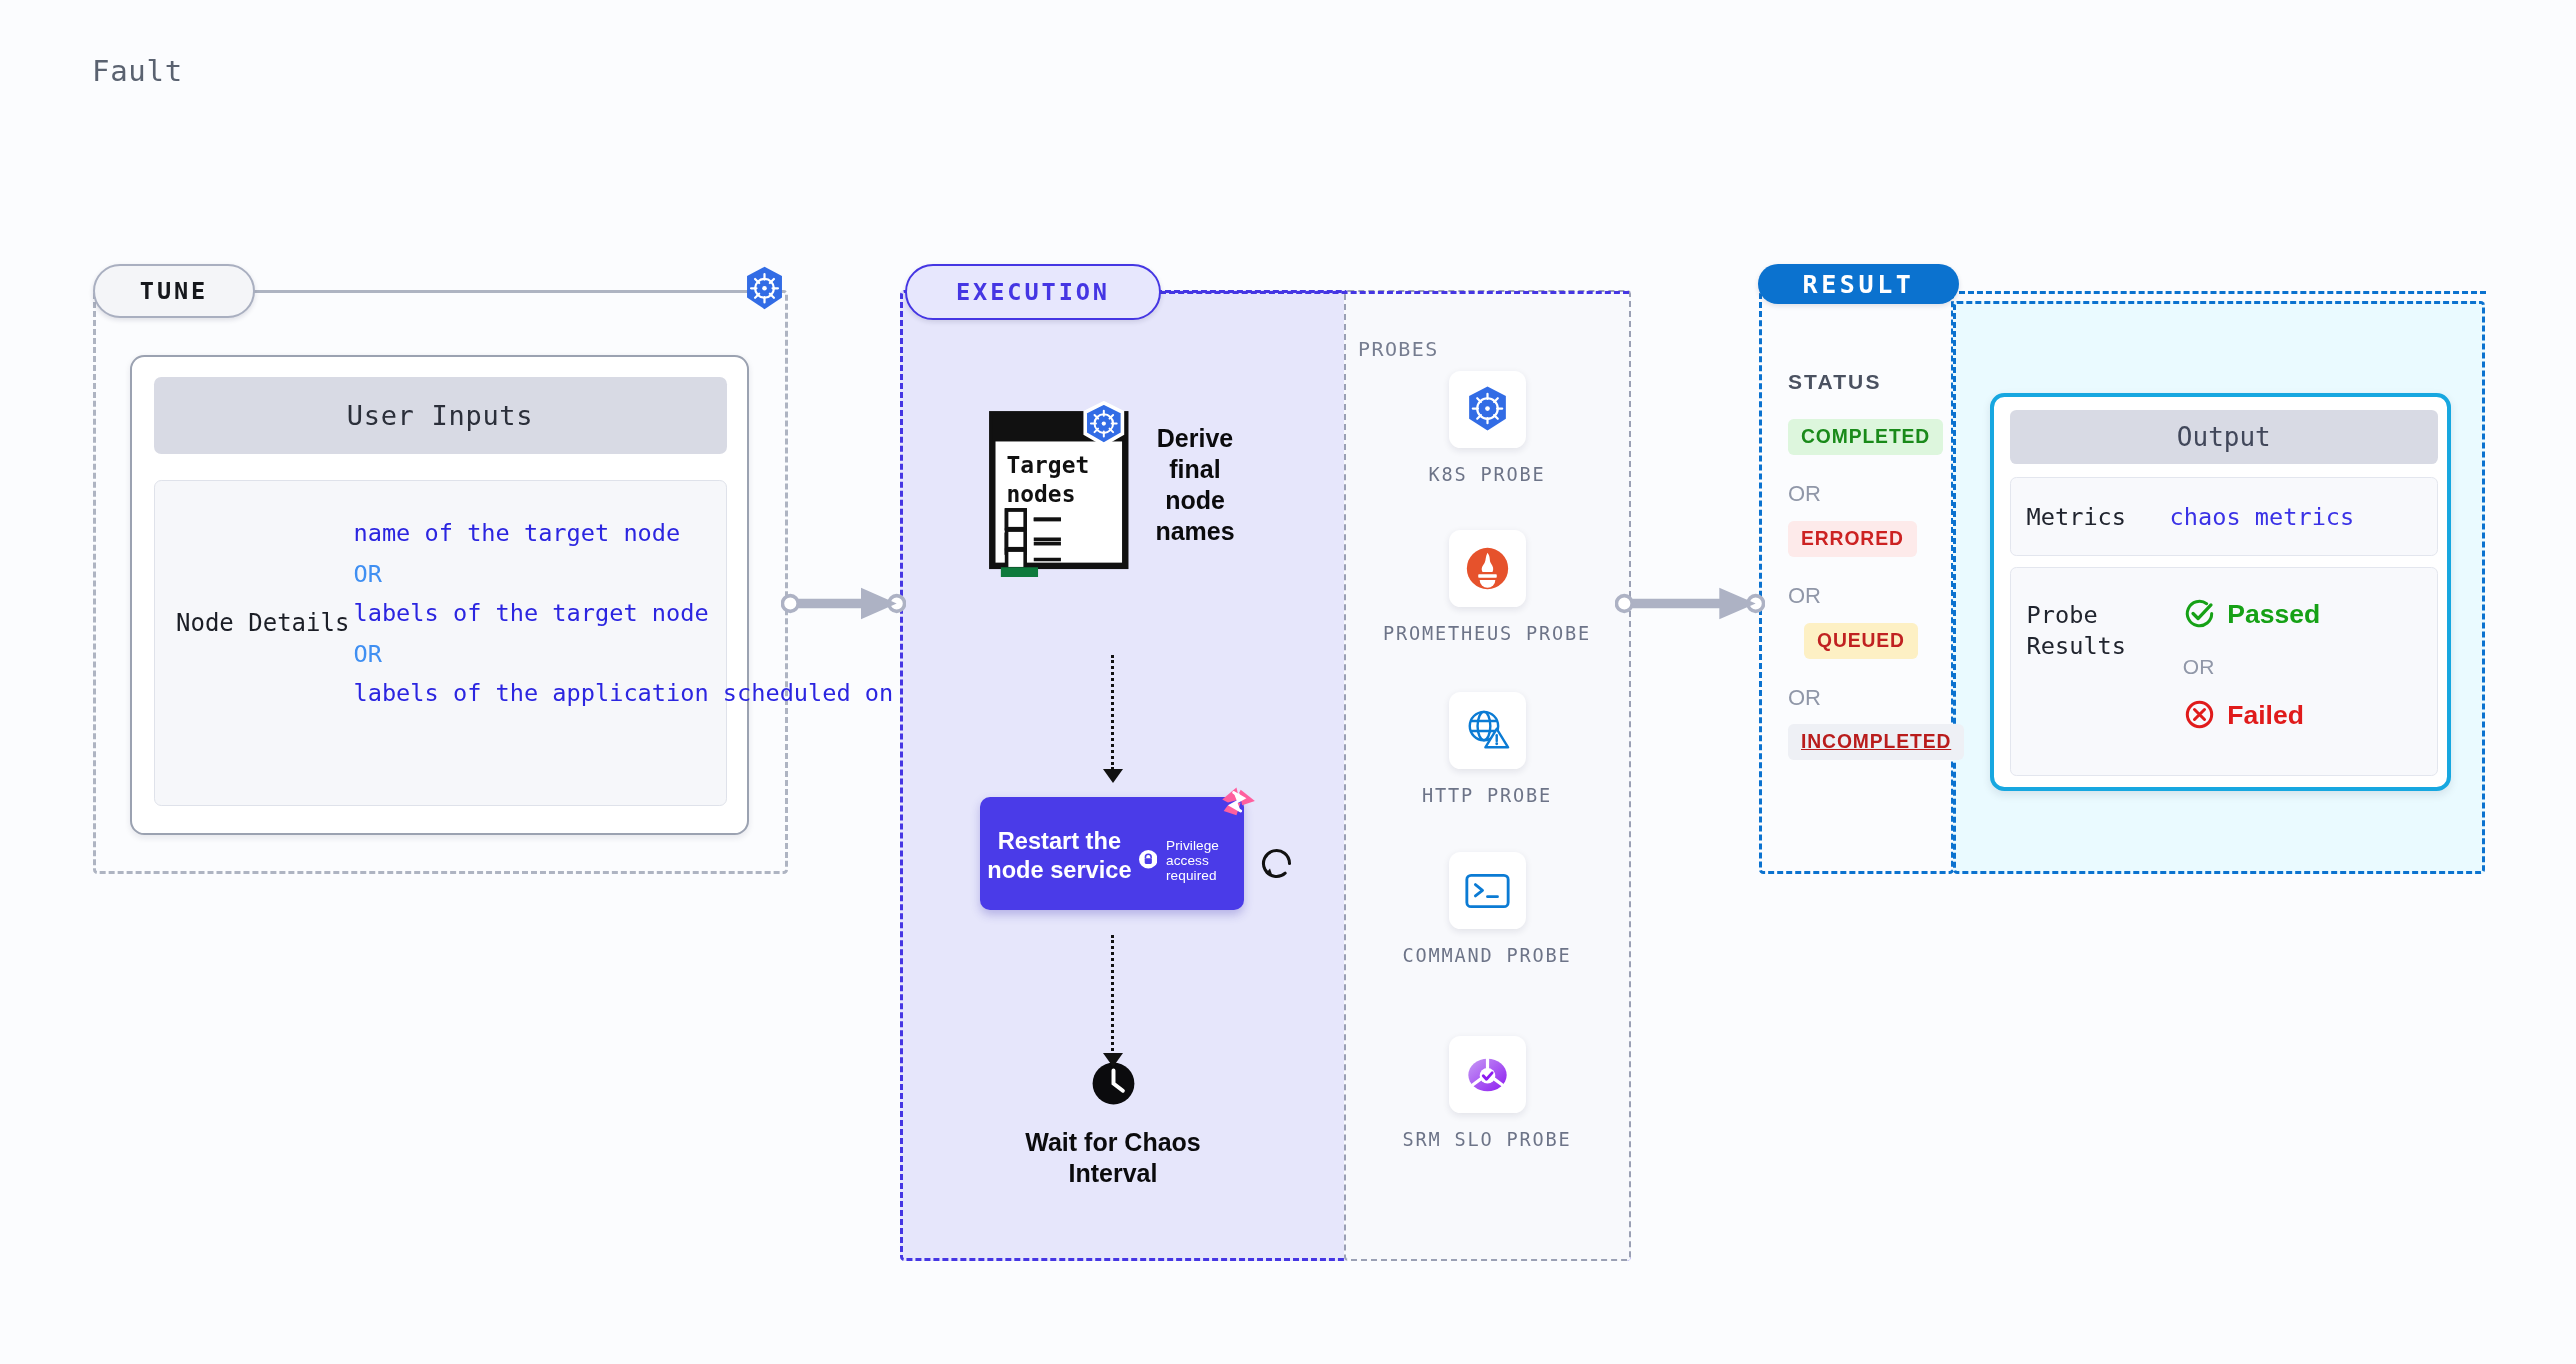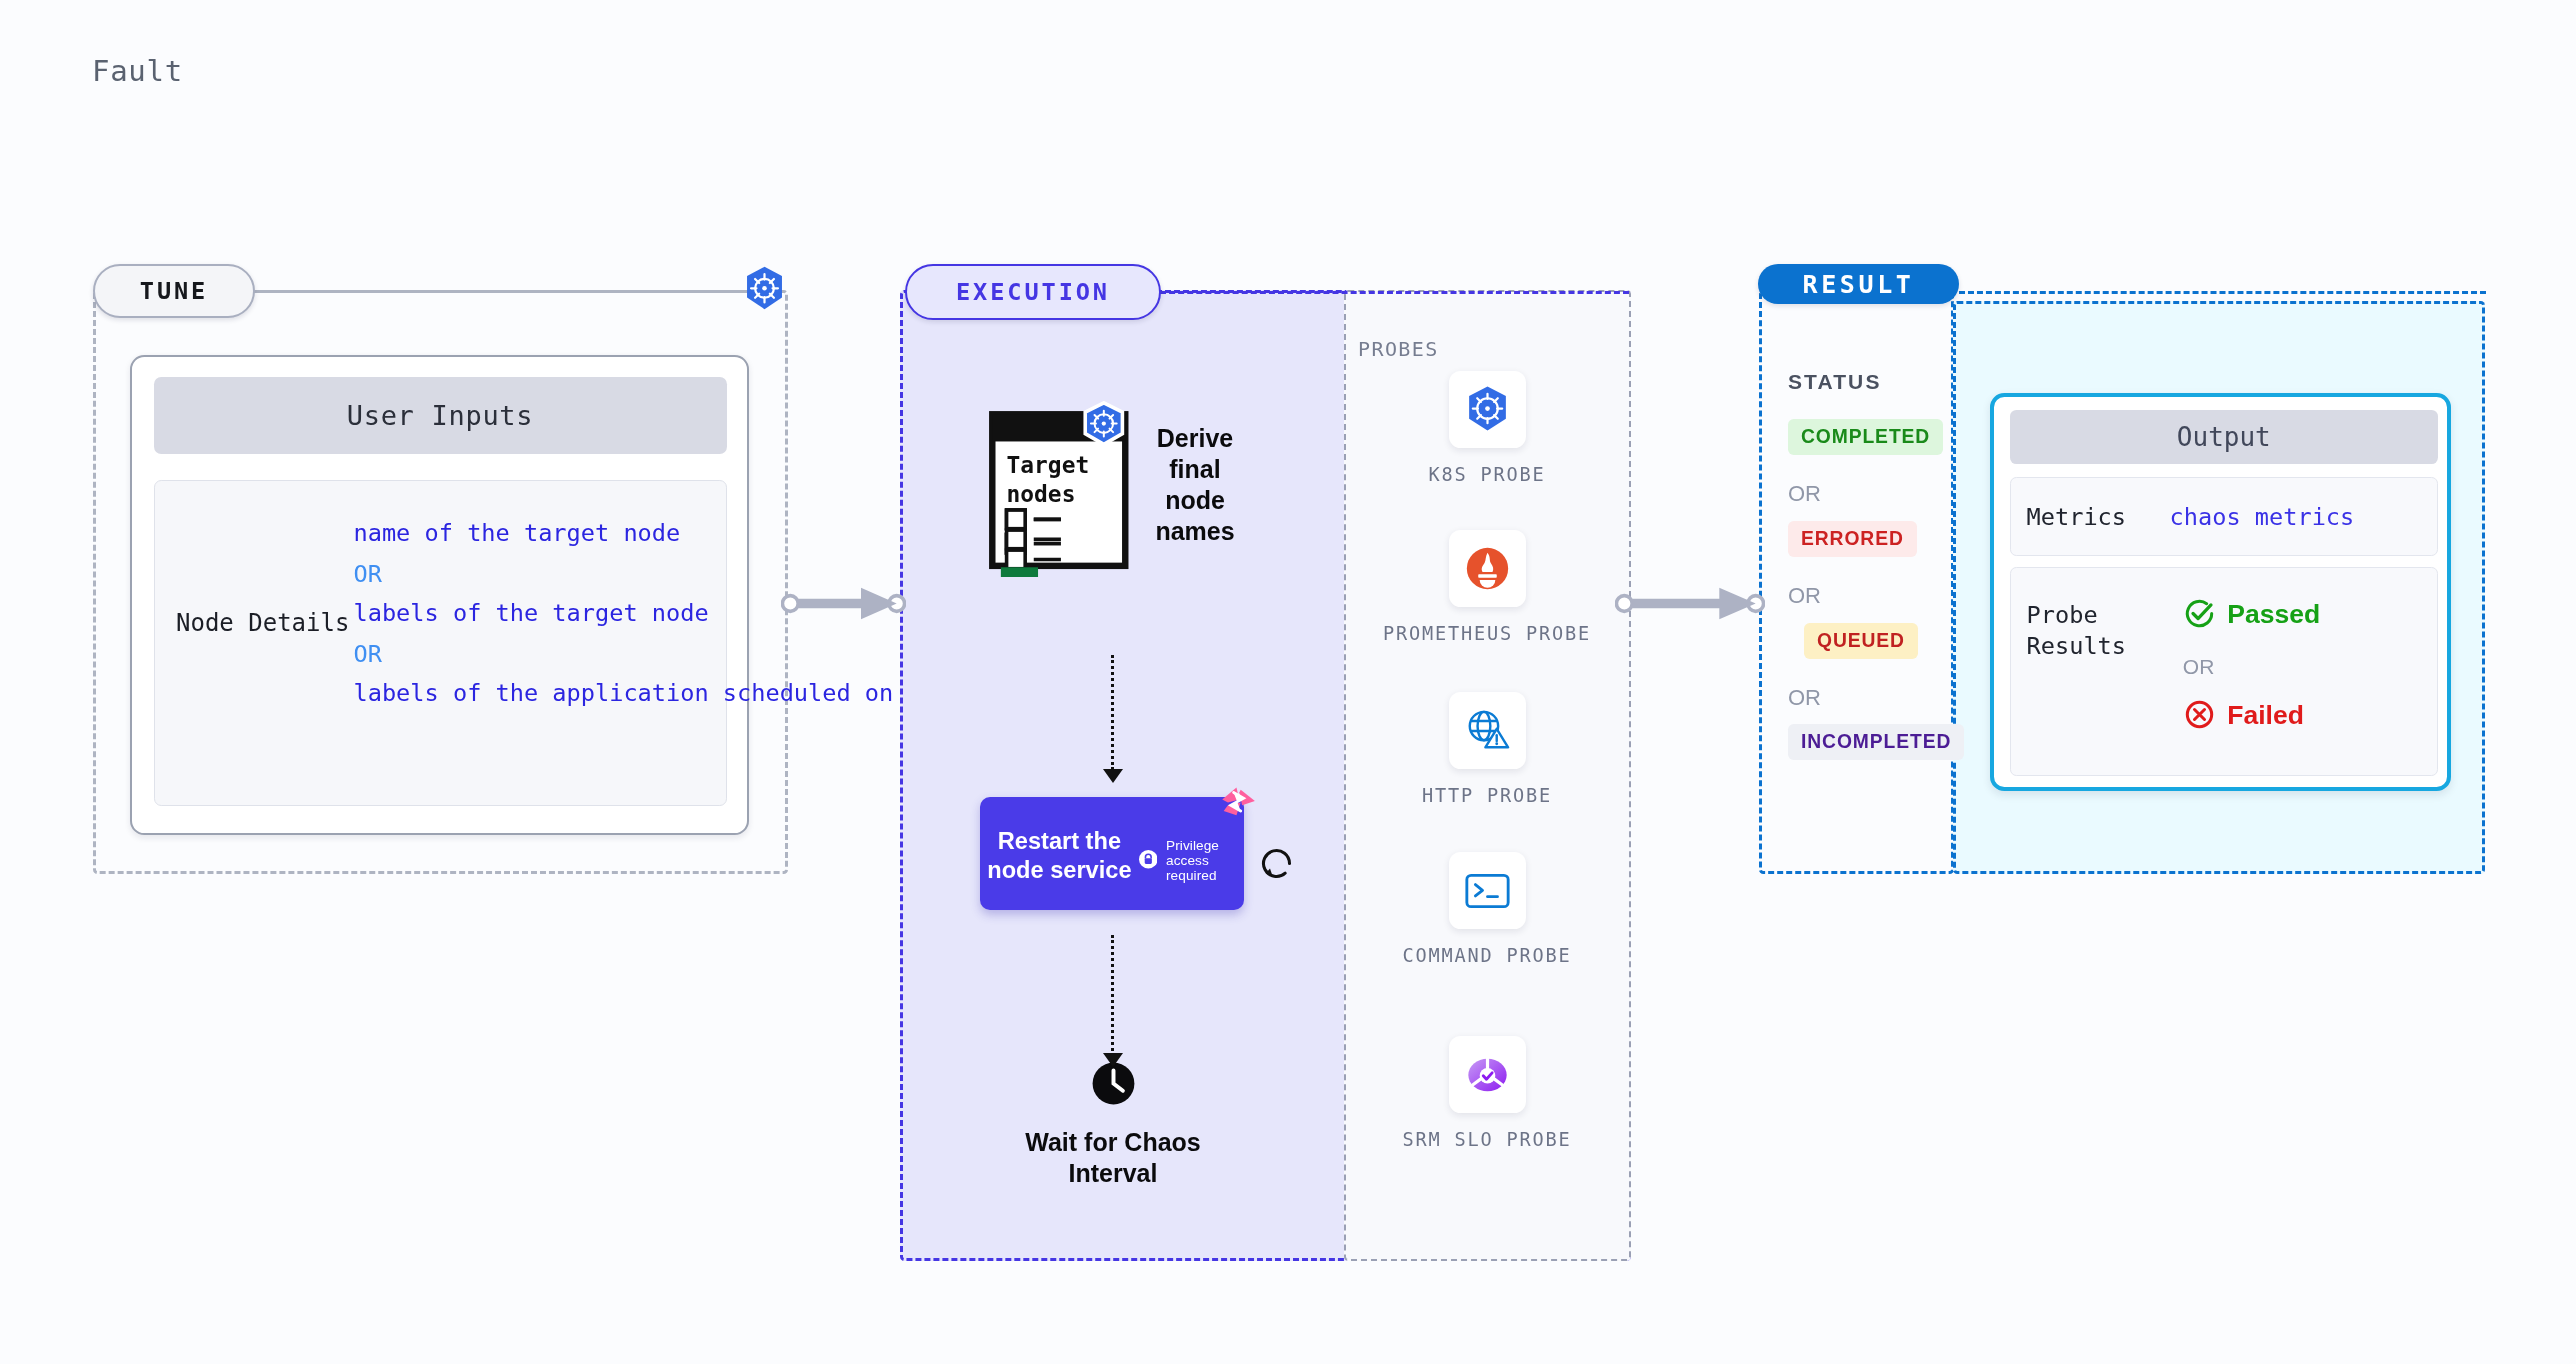--- a/index.html
+++ b/index.html
@@ -217,21 +217,21 @@
   .or-text {
     position: absolute; font-size: 22px; color: #9097a8;
     font-family: "Liberation Sans", sans-serif;
   }
   #badge-0 { left: 1788px; top: 419px; background: #ddf6dd; color: #1a8a1a; }
   #or-0    { left: 1788px; top: 481px; }
   #badge-1 { left: 1788px; top: 521px; background: #fdeaea; color: #cc2222; }
   #or-1    { left: 1788px; top: 583px; }
   #badge-2 { left: 1788px; top: 623px; background: #fdf0c4; color: #c02121; margin-left: 16px; }
   #or-2    { left: 1788px; top: 685px; }
-  #badge-3 { left: 1788px; top: 724px; background: #eef0f5; color: #4c1d95; }
+  #badge-3 { left: 1788px; top: 724px; background: #eef0f5; color: #b91c1c; text-decoration: underline; }
 
   
   #output-card {
     position: absolute; left: 1990px; top: 393px; width: 461px; height: 398px;
     background: #ffffff; border: 4.3px solid #17a7e0; border-radius: 14.3px;
     box-shadow: 0 3.6px 8.6px rgba(20,25,60,.10);
   }
   #output-head {
     position: absolute; left: 15.8px; top: 13px; width: 428px; height: 54px;
     background: #d8dae4; border-radius: 6.4px;

